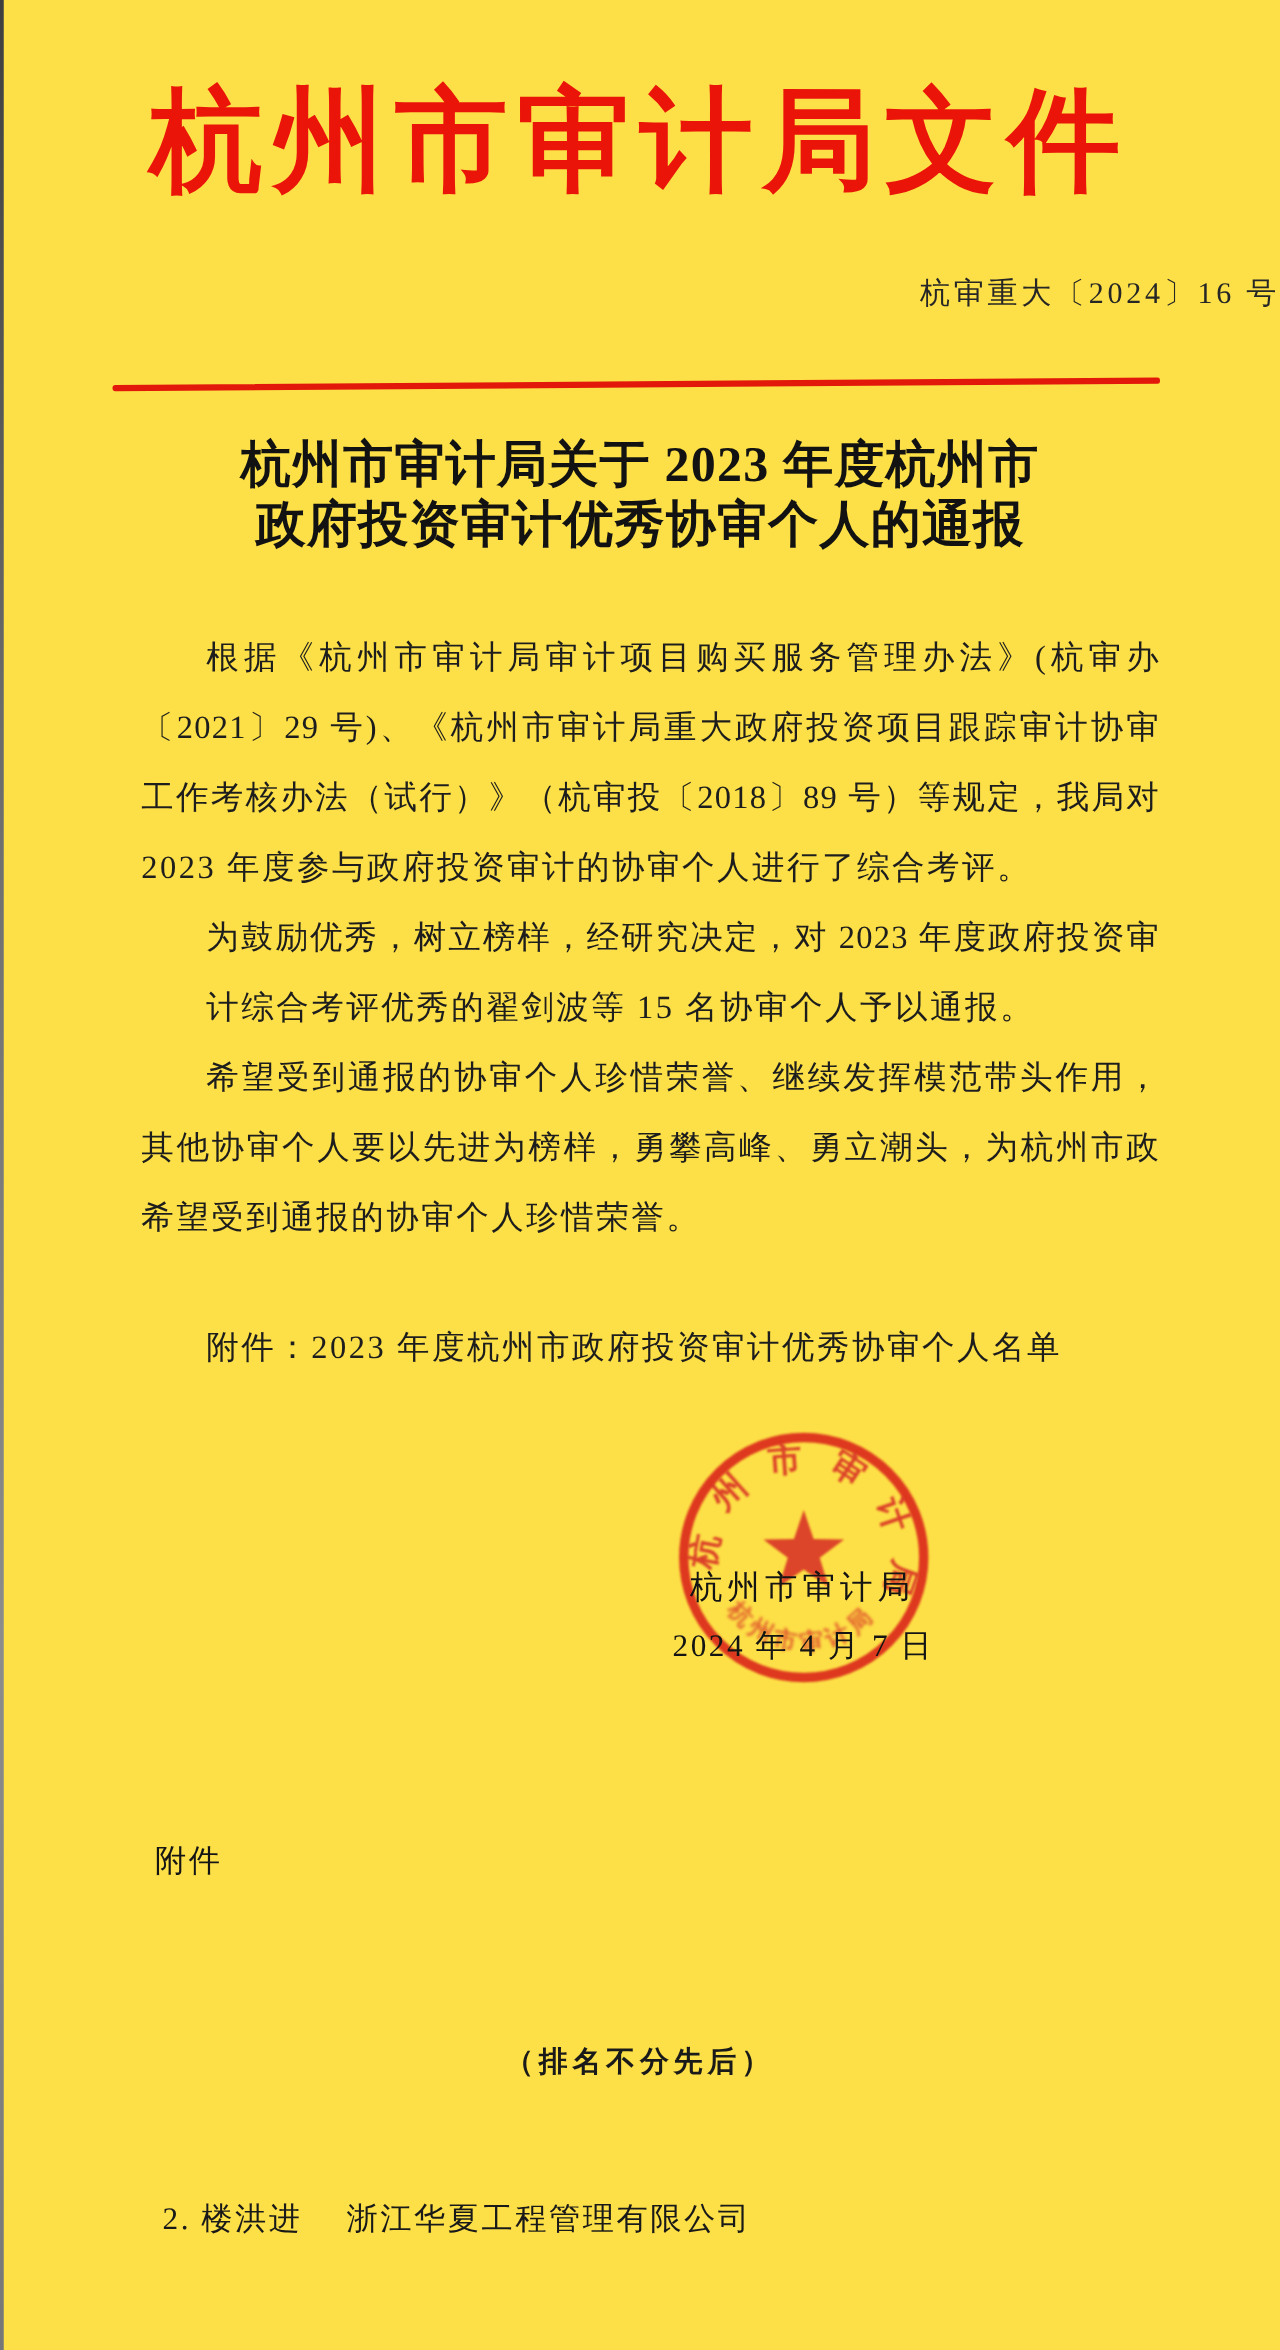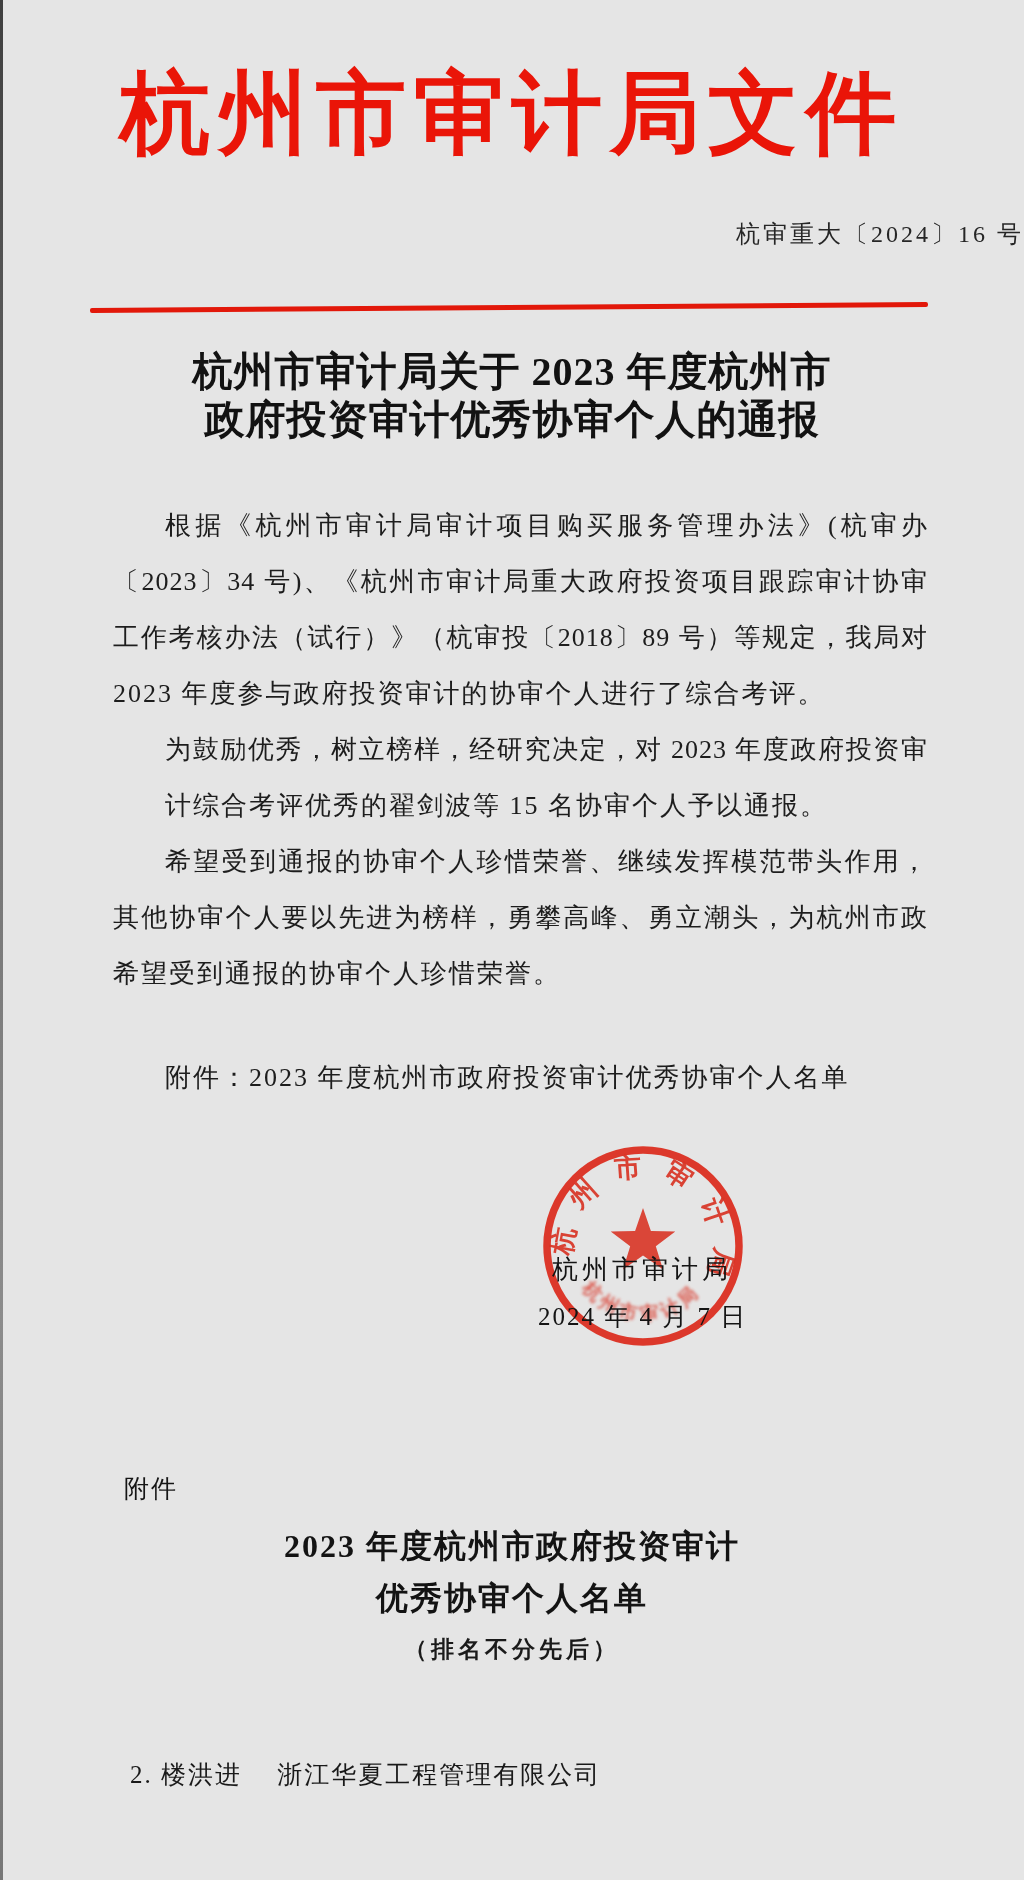--- a/index.html
+++ b/index.html
@@ -1,19 +1,19 @@
 <!DOCTYPE html>
 <html><head>
 <meta charset="utf-8">
 <style>
   html,body{margin:0;padding:0;background:#ffffff;}
   .page{
     position:relative;
     width:1024px;height:1880px;
-    background:#e5e5e5;
+    background:#fde047;
     overflow:hidden;
     font-family:"Liberation Serif","DejaVu Serif",serif;
     color:#1d1d1d;
   }
   .scan-edge{
     position:absolute;left:0;top:0;width:3px;height:100%;
     background:linear-gradient(180deg,#3f3f3f 0%,#6a6a6a 30%,#8c8c8c 70%,#777 100%);
   }
   .red-header{
     position:absolute;top:54px;left:0;width:100%;
@@ -91,21 +91,21 @@
 
   <div class="red-rule"></div>
 
   <div class="doc-title">
     <div>杭州市审计局关于 2023 年度杭州市</div>
     <div>政府投资审计优秀协审个人的通报</div>
   </div>
 
   <div class="body-text">
     <div class="line indent fill">根据《杭州市审计局审计项目购买服务管理办法》(杭审办</div>
-    <div class="line fill">〔2023〕34 号)、《杭州市审计局重大政府投资项目跟踪审计协审</div>
+    <div class="line fill">〔2021〕29 号)、《杭州市审计局重大政府投资项目跟踪审计协审</div>
     <div class="line fill">工作考核办法（试行）》（杭审投〔2018〕89 号）等规定，我局对</div>
     <div class="line">2023 年度参与政府投资审计的协审个人进行了综合考评。</div>
     <div class="line indent fill">为鼓励优秀，树立榜样，经研究决定，对 2023 年度政府投资审</div>
     <div class="line indent">计综合考评优秀的翟剑波等 15 名协审个人予以通报。</div>
     <div class="line indent fill">希望受到通报的协审个人珍惜荣誉、继续发挥模范带头作用，</div>
     <div class="line fill">其他协审个人要以先进为榜样，勇攀高峰、勇立潮头，为杭州市政</div>
     <div class="line">希望受到通报的协审个人珍惜荣誉。</div>
   </div>
 
   <div class="attachment-note">附件：2023 年度杭州市政府投资审计优秀协审个人名单</div>
@@ -130,22 +130,18 @@
       <textPath href="#sealBottomArc" startOffset="6">杭州市审计局</textPath>
     </text>
   </svg>
 
   <div class="issuer">杭州市审计局</div>
 
   <div class="issue-date">2024 年 4 月 7 日</div>
 
   <div class="appendix-label">附件</div>
 
-  <div class="appendix-title">
-    <div>2023 年度杭州市政府投资审计</div>
-    <div>优秀协审个人名单</div>
-  </div>
 
   <div class="appendix-subtitle">（排名不分先后）</div>
 
   <div class="list-item">2. 楼洪进　 浙江华夏工程管理有限公司</div>
 
 </div>
 
 </body></html>

